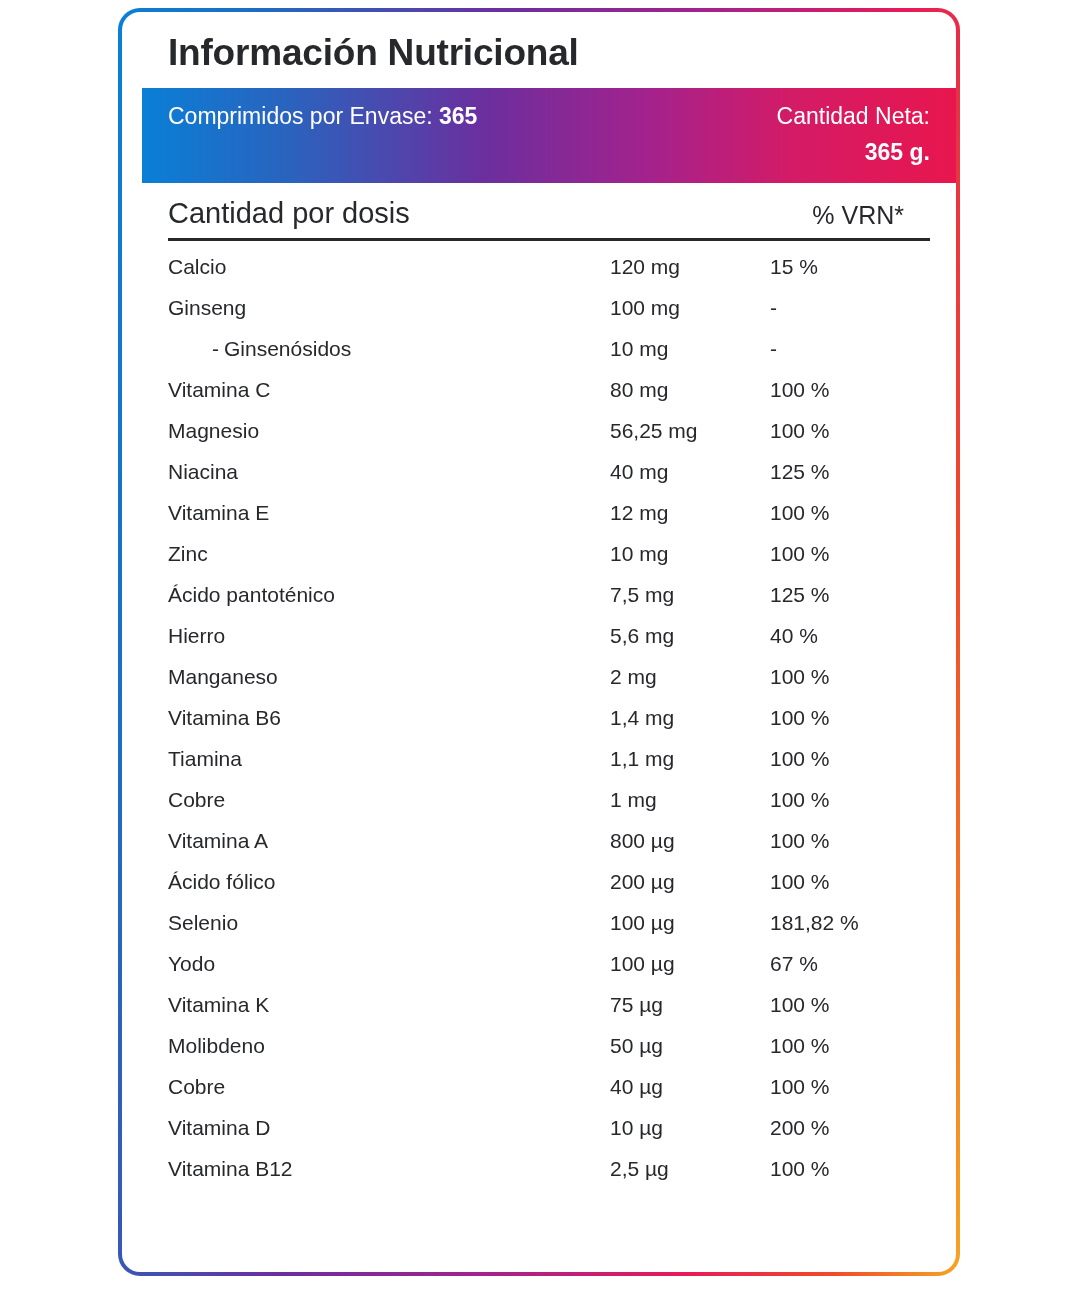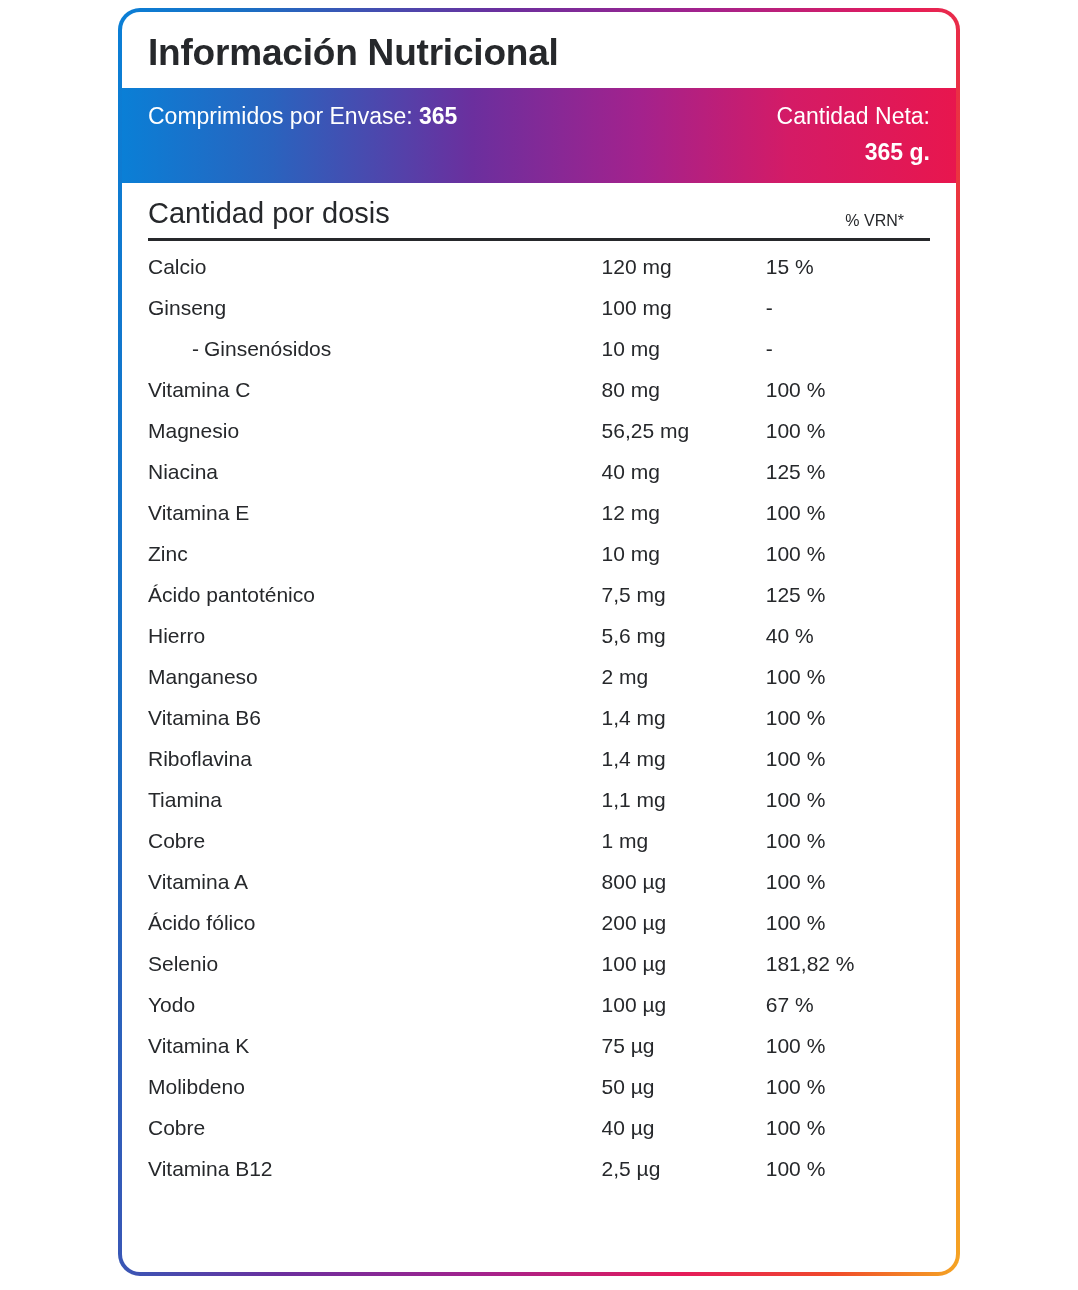--- a/index.html
+++ b/index.html
@@ -19,20 +19,21 @@
     width: 842px;
     height: 1268px;
     margin: 8px auto 0 auto;
     box-sizing: border-box;
     border: 4px solid transparent;
     border-radius: 22px;
     background:
       linear-gradient(#ffffff, #ffffff) padding-box,
       linear-gradient(100deg, #0a7fd6 0%, #1a6fc4 12%, #6b2f9e 36%, #a3228d 55%, #e51b5a 74%, #f04a2a 88%, #f5a623 100%) border-box;
     overflow: hidden;
+    padding-left: 20px;
   }
 
   .title-bar {
     padding: 20px 26px 10px 26px;
   }
   .title {
     font-size: 37px;
     font-weight: bold;
     color: #26282b;
     letter-spacing: -0.2px;
@@ -65,21 +66,21 @@
     display: flex;
     align-items: flex-end;
     justify-content: space-between;
     padding: 14px 26px 8px 26px;
   }
   .section-head .head-left {
     font-size: 29px;
     color: #26282b;
   }
   .section-head .head-right {
-    font-size: 16px;
+    font-size: 25px;
     color: #26282b;
     padding-right: 26px;
   }
 
   .rule-thick {
     height: 3px;
     background: #26282b;
     margin: 0 26px;
   }
 
@@ -191,25 +192,20 @@
         <td class="c-name">Manganeso</td>
         <td class="c-amount">2 mg</td>
         <td class="c-vrn">100 %</td>
       </tr>
       <tr>
         <td class="c-name">Vitamina B6</td>
         <td class="c-amount">1,4 mg</td>
         <td class="c-vrn">100 %</td>
       </tr>
       <tr>
-        <td class="c-name">Riboflavina</td>
-        <td class="c-amount">1,4 mg</td>
-        <td class="c-vrn">100 %</td>
-      </tr>
-      <tr>
         <td class="c-name">Tiamina</td>
         <td class="c-amount">1,1 mg</td>
         <td class="c-vrn">100 %</td>
       </tr>
       <tr>
         <td class="c-name">Cobre</td>
         <td class="c-amount">1 mg</td>
         <td class="c-vrn">100 %</td>
       </tr>
       <tr>
@@ -241,20 +237,25 @@
         <td class="c-name">Molibdeno</td>
         <td class="c-amount">50 µg</td>
         <td class="c-vrn">100 %</td>
       </tr>
       <tr>
         <td class="c-name">Cobre</td>
         <td class="c-amount">40 µg</td>
         <td class="c-vrn">100 %</td>
       </tr>
       <tr>
+        <td class="c-name">Vitamina D</td>
+        <td class="c-amount">10 µg</td>
+        <td class="c-vrn">200 %</td>
+      </tr>
+      <tr>
         <td class="c-name">Vitamina B12</td>
         <td class="c-amount">2,5 µg</td>
         <td class="c-vrn">100 %</td>
       </tr>
     </tbody>
   </table>
 
 </div>
 
 </body></html>

